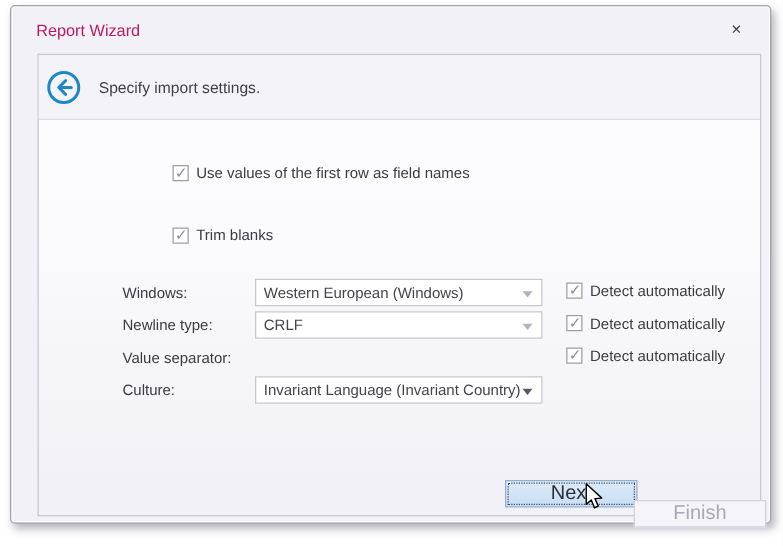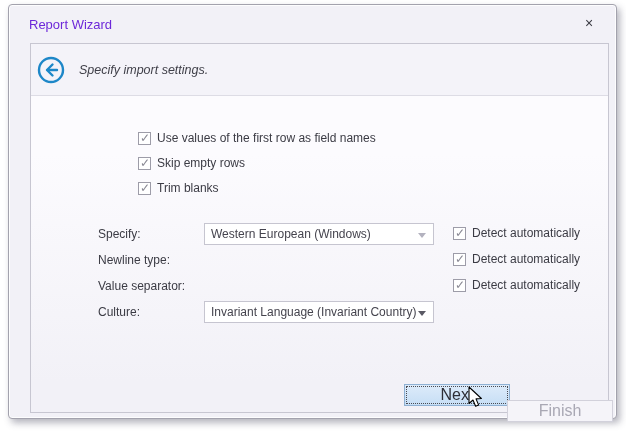--- a/index.html
+++ b/index.html
@@ -5,32 +5,32 @@
   * { margin:0; padding:0; box-sizing:border-box; }
   html,body { width:626px; height:437px; background:#ffffff; overflow:hidden; position:relative;
     font-family:"Liberation Sans", sans-serif; -webkit-font-smoothing:antialiased; }
 
   
   .window { position:absolute; left:8px; top:4px; width:609px; height:415px;
     background:#f2f1f7; border:1px solid #a3a2ad; border-radius:4px;
     box-shadow: inset 0 0 0 1px rgba(255,255,255,.85), 3px 4px 7px rgba(90,90,110,.45); }
 
   .titlebar { position:absolute; left:0; top:0; width:100%; height:38px; }
-  .title-text { position:absolute; left:20px; top:12px; font-size:13px; color:#6d28d9; }
+  .title-text { position:absolute; left:20px; top:12px; font-size:13px; color:#be185d; }
   .close-btn { position:absolute; right:18px; top:10px; width:18px; height:18px;
     font-size:14px; color:#3a3a42; text-align:center; line-height:17px; cursor:default; }
 
   
   .panel { position:absolute; left:21px; top:38px; width:579px; height:370px;
     border:1px solid #c7c6d1; background:linear-gradient(#fcfbfe 30%, #f2f1f7 92%); }
 
   .panel-header { position:absolute; left:0; top:0; width:100%; height:52px;
     background:#f4f3f9; border-bottom:1px solid #dddce5; }
   .back-btn { position:absolute; left:6px; top:12px; width:28px; height:28px; cursor:default; }
-  .instruction { position:absolute; left:48px; top:19px; font-size:12.5px; color:#3f3f48;font-style:italic; }
+  .instruction { position:absolute; left:48px; top:19px; font-size:12.5px; color:#3f3f48; }
 
   
   .opt-row { position:absolute; left:67px; display:flex; align-items:center; gap:6px; height:16px;padding-left:40px; }
   .checkbox { position:relative; display:inline-block; width:13px; height:13px;
     background:#fff; border:1px solid #9d9ca8; flex:0 0 13px; }
   .checkbox.checked::after { content:"✓"; position:absolute; left:1px; top:-2px;
     font-size:12px; color:#8b8a95; }
   .opt-label { font-size:12px; color:#3b3b44; white-space:nowrap; }
 
   
@@ -40,21 +40,21 @@
     background:#fff; border:1px solid #c6c5d0; }
   .combo-value { display:block; padding-left:6px; padding-right:18px; line-height:20px;
     font-size:12px; color:#45444e; white-space:nowrap; overflow:hidden; }
   .combo-arrow { position:absolute; right:7px; top:9px; width:0; height:0;
     border-left:4px solid transparent; border-right:4px solid transparent;
     border-top:5px solid #5a5964; }
   .combo.disabled .combo-arrow { border-top-color:#b3b2bf; }
   .text-input { position:absolute; left:173px; width:230px; height:22px;
     background:#fff; border:1px solid #c6c5d0; font-family:"Liberation Sans",sans-serif;
     font-size:12px; color:#45444e; padding:0 0 6px 5px; outline:none; }
-  .detect { position:absolute; left:422px; top:3px; display:flex; align-items:center; gap:6px; }
+  .detect { position:absolute; left:422px; top:3px; display:flex; gap:6px; }
 
   
   .btn { position:absolute; width:106px; height:22px; font-size:16px; text-align:center;
     line-height:20px; cursor:default; }
   .btn-next { background:linear-gradient(#ddebfa, #c6def5); border:1px solid #8fb0d2;
     color:#2e2e36; outline:1px dotted #4a4a52; outline-offset:-3px; }
   .btn-finish { background:#f5f4f9; border:1px solid #d2d1db; }
   .btn-finish.disabled { color:#a9a8b4;margin-top:16px; }
 
   
@@ -79,43 +79,43 @@
         <path d="M15.5 8.5 L10 14 L15.5 19.5" fill="none" stroke="#1d87c8" stroke-width="2.4" stroke-linecap="round" stroke-linejoin="round"></path>
         <line x1="10.5" y1="14" x2="20" y2="14" stroke="#1d87c8" stroke-width="2.4" stroke-linecap="round"></line>
       </svg>
       <span class="instruction">Specify import settings.</span>
     </div>
 
     <div class="opt-row" style="top:86px">
       <span class="checkbox checked"></span>
       <span class="opt-label">Use values of the first row as field names</span>
     </div>
-    <div class="opt-row" style="top:111px">
-      <span class="checkbox checked"></span>
-      <span class="opt-label">Skip empty rows</span>
-    </div>
     <div class="opt-row" style="top:136px">
       <span class="checkbox checked"></span>
       <span class="opt-label">Trim blanks</span>
     </div>
 
     <div class="form-row" style="top:179px">
-      <span class="form-label">Specify:</span>
+      <span class="form-label">Windows:</span>
       <div class="combo disabled">
         <span class="combo-value">Western European (Windows)</span>
         <span class="combo-arrow"></span>
       </div>
       <span class="detect">
         <span class="checkbox checked"></span>
         <span class="opt-label">Detect automatically</span>
       </span>
     </div>
 
     <div class="form-row" style="top:205px">
       <span class="form-label">Newline type:</span>
+      <div class="combo disabled">
+        <span class="combo-value">CRLF</span>
+        <span class="combo-arrow"></span>
+      </div>
       <span class="detect">
         <span class="checkbox checked"></span>
         <span class="opt-label">Detect automatically</span>
       </span>
     </div>
 
     <div class="form-row" style="top:231px">
       <span class="form-label">Value separator:</span>
       <span class="detect">
         <span class="checkbox checked"></span>

